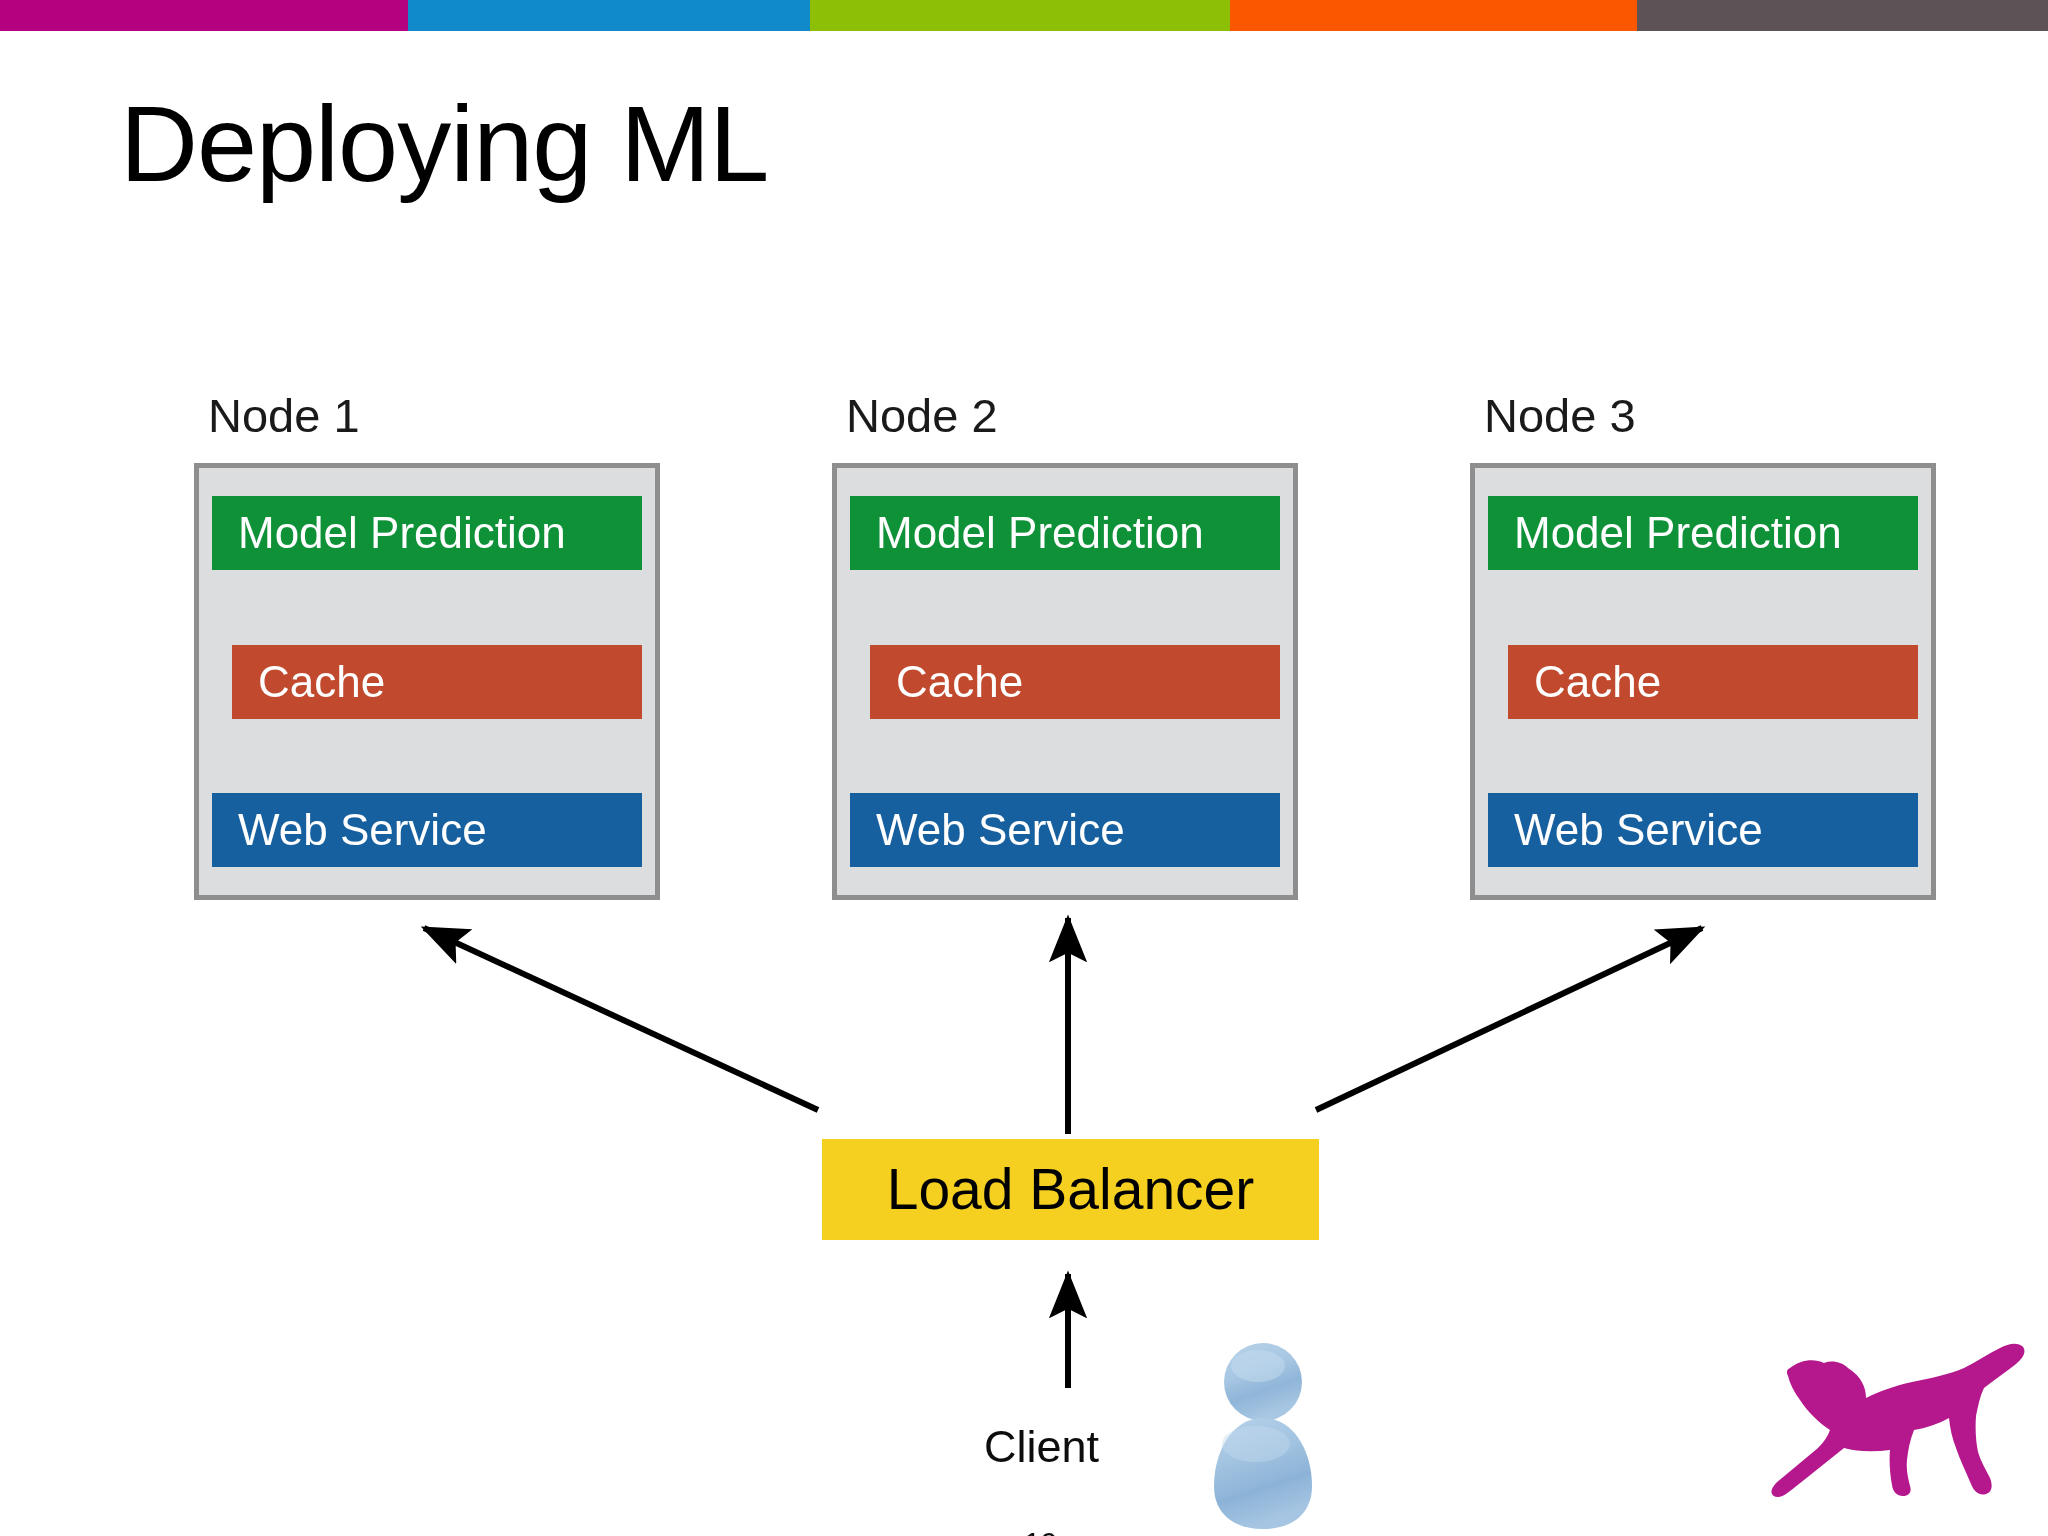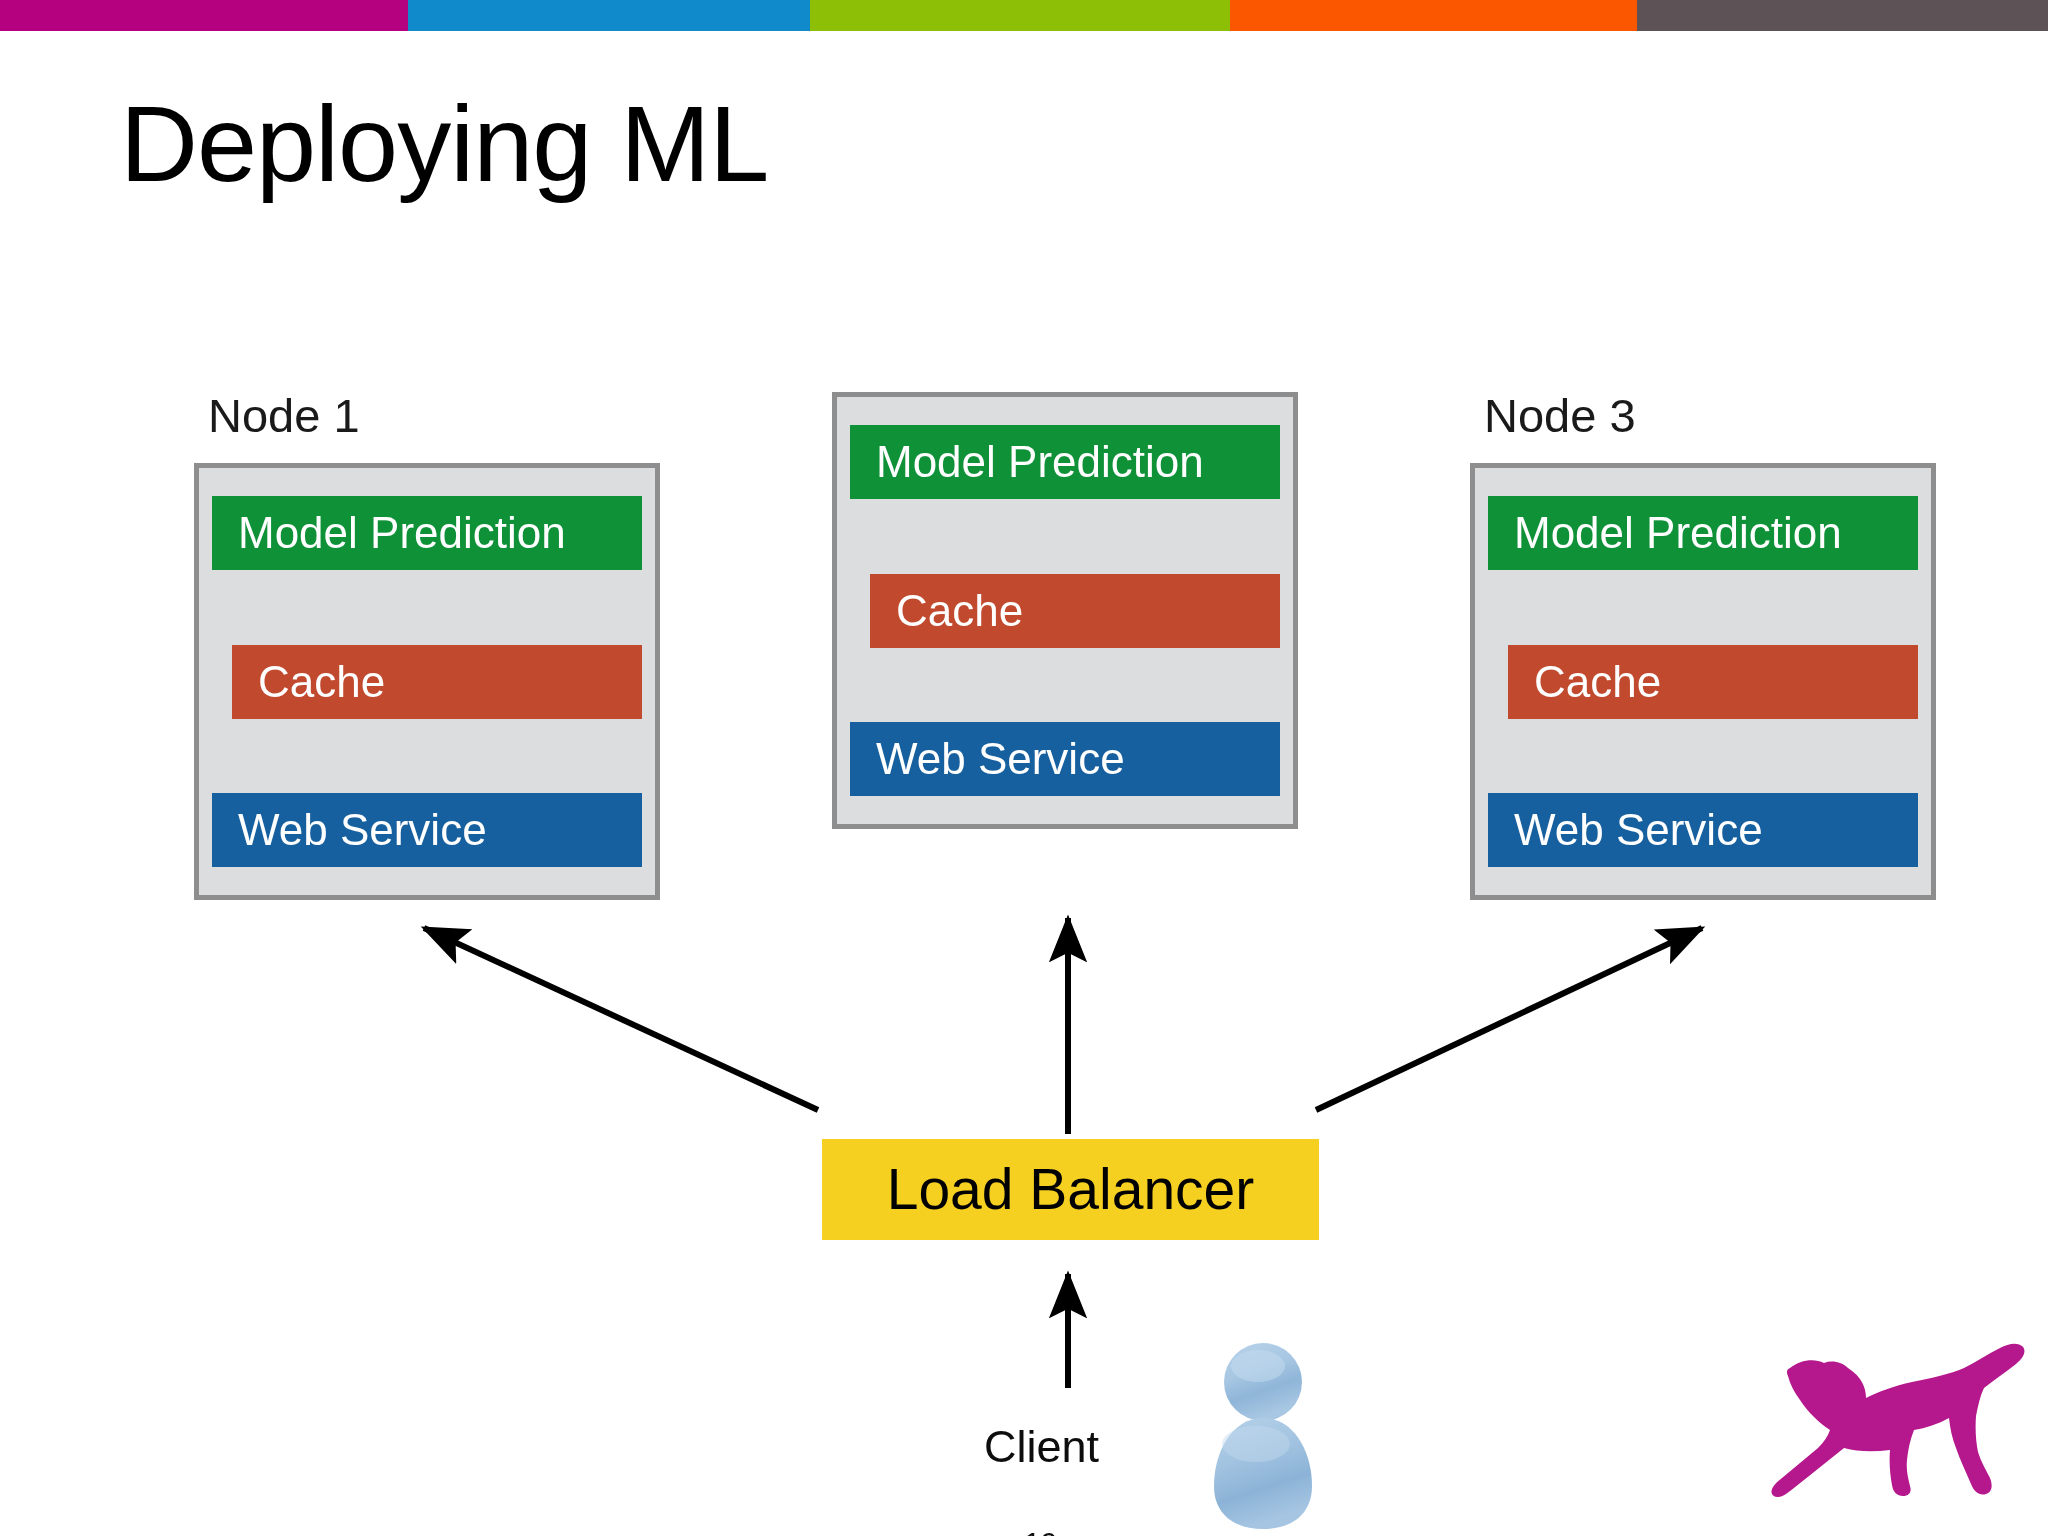--- a/index.html
+++ b/index.html
@@ -170,20 +170,21 @@
 <div class="node-group" id="node-group-0">
   <div class="node-label">Node 1</div>
   <div class="node-box">
     <div class="layer layer-model">Model Prediction</div>
     <div class="layer layer-cache">Cache</div>
     <div class="layer layer-web">Web Service</div>
   </div>
 </div>
 
 <div class="node-group" id="node-group-1">
+  <div class="node-label">Node 2</div>
   <div class="node-box">
     <div class="layer layer-model">Model Prediction</div>
     <div class="layer layer-cache">Cache</div>
     <div class="layer layer-web">Web Service</div>
   </div>
 </div>
 
 <div class="node-group" id="node-group-2">
   <div class="node-label">Node 3</div>
   <div class="node-box">

